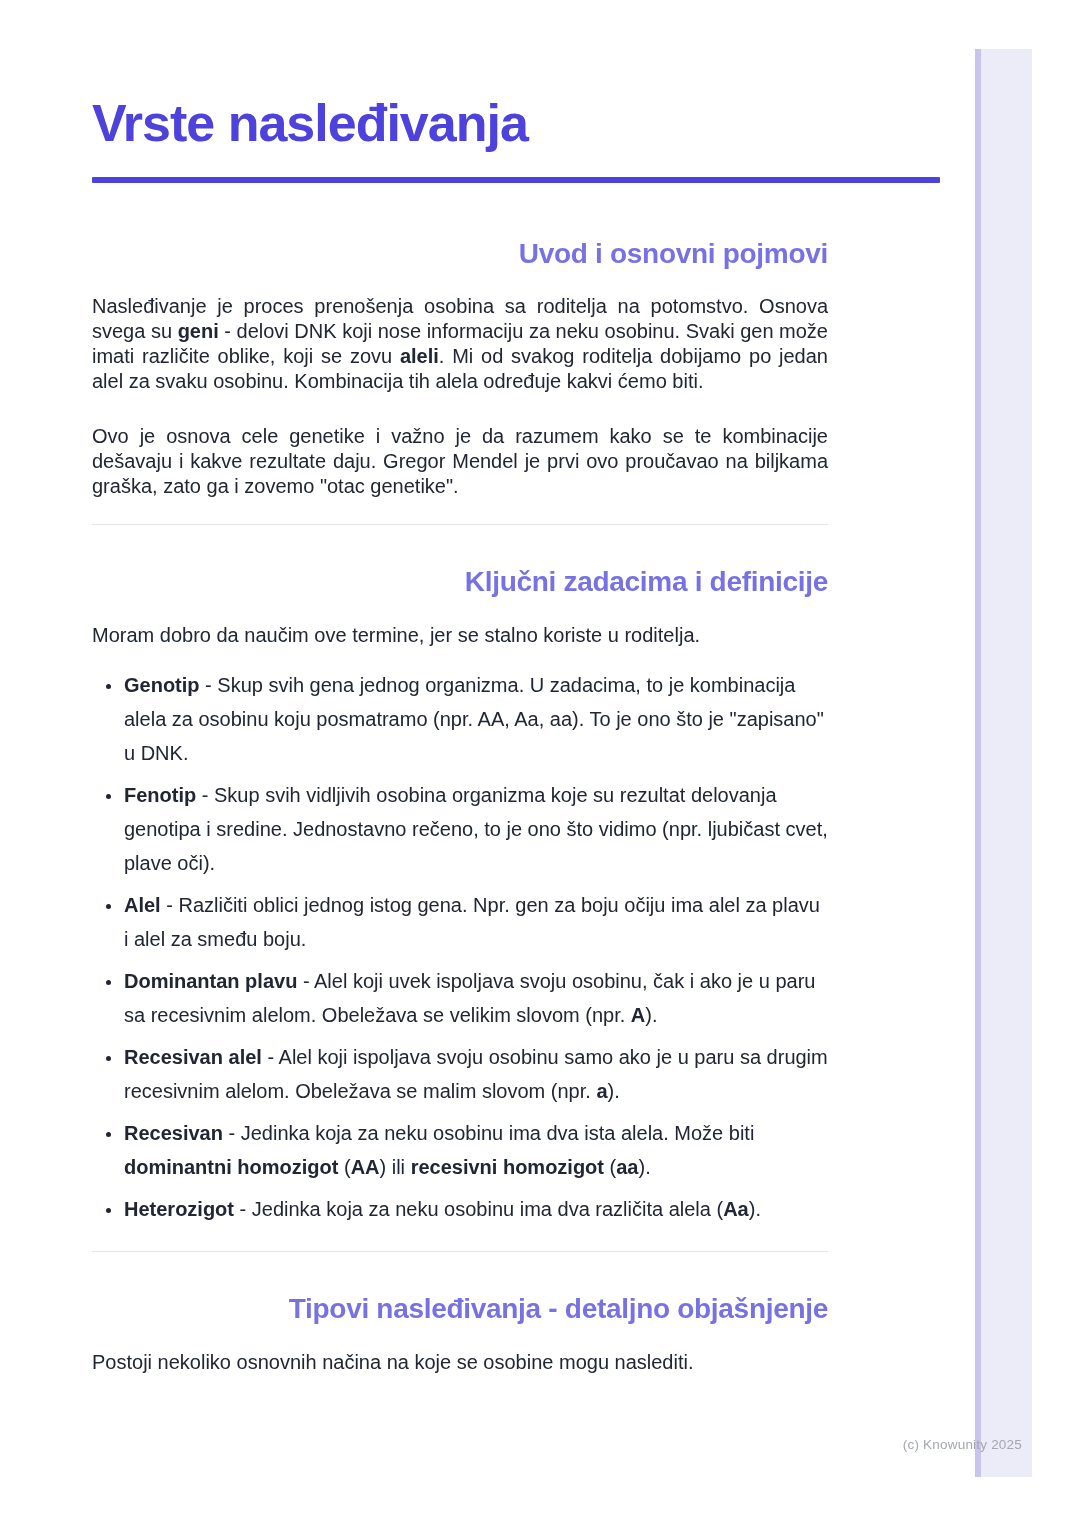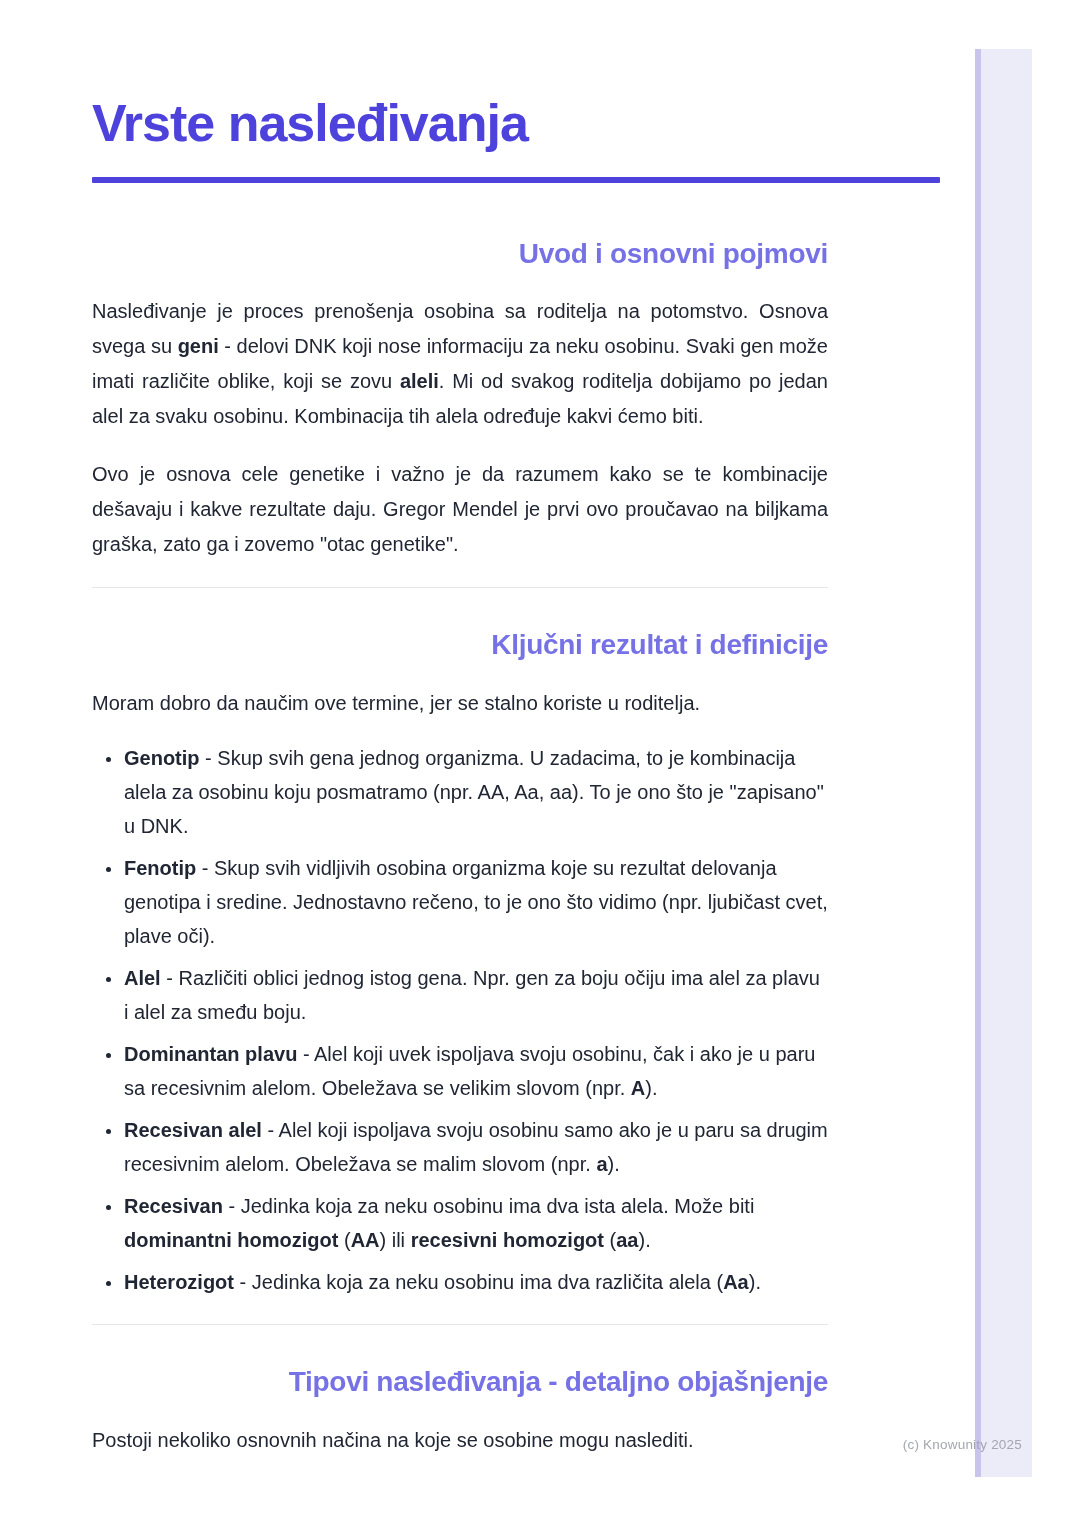--- a/index.html
+++ b/index.html
@@ -40,24 +40,24 @@
   h2{
     margin:40px 0 0 0;
     font-size:28px;line-height:33px;font-weight:700;
     letter-spacing:-0.3px;
     color:var(--heading);
     text-align:right;
   }
   section.first h2{margin-top:54px;}
   p{
     margin:25px 0 0 0;
-    font-size:20px;line-height:35px;
+    font-size:20px;line-height:25px;
   }
   p.just{text-align:justify;margin-top:24px;}
-  p.just + p.just{margin-top:23px;}
+  p.just + p.just{margin-top:30px;}
   .divider{
     margin-top:25px;width:736px;height:0;
     border-top:1px solid var(--divider);
   }
   ul{
     margin:20px 0 8px 0;padding:0 0 0 31px;
     list-style:disc outside;
   }
   li{
     font-size:20px;line-height:34px;
@@ -87,21 +87,21 @@
 
     <section class="first">
       <h2>Uvod i osnovni pojmovi</h2>
       <p class="just">Nasleđivanje je proces prenošenja osobina sa roditelja na potomstvo. Osnova svega su <strong>geni</strong> - delovi DNK koji nose informaciju za neku osobinu. Svaki gen može imati različite oblike, koji se zovu <strong>aleli</strong>. Mi od svakog roditelja dobijamo po jedan alel za svaku osobinu. Kombinacija tih alela određuje kakvi ćemo biti.</p>
       <p class="just">Ovo je osnova cele genetike i važno je da razumem kako se te kombinacije dešavaju i kakve rezultate daju. Gregor Mendel je prvi ovo proučavao na biljkama graška, zato ga i zovemo "otac genetike".</p>
     </section>
 
     <div class="divider"></div>
 
     <section>
-      <h2>Ključni rezultat i definicije</h2>
+      <h2>Ključni zadacima i definicije</h2>
       <p>Moram dobro da naučim ove termine, jer se stalno koriste u roditelja.</p>
       <ul>
         <li><strong>Genotip</strong> - Skup svih gena jednog organizma. U zadacima, to je kombinacija alela za osobinu koju posmatramo (npr. AA, Aa, aa). To je ono što je "zapisano" u DNK.</li>
         <li><strong>Fenotip</strong> - Skup svih vidljivih osobina organizma koje su rezultat delovanja genotipa i sredine. Jednostavno rečeno, to je ono što vidimo (npr. ljubičast cvet, plave oči).</li>
         <li><strong>Alel</strong> - Različiti oblici jednog istog gena. Npr. gen za boju očiju ima alel za plavu i alel za smeđu boju.</li>
         <li><strong>Dominantan plavu</strong> - Alel koji uvek ispoljava svoju osobinu, čak i ako je u paru sa recesivnim alelom. Obeležava se velikim slovom (npr. <strong>A</strong>).</li>
         <li><strong>Recesivan alel</strong> - Alel koji ispoljava svoju osobinu samo ako je u paru sa drugim recesivnim alelom. Obeležava se malim slovom (npr. <strong>a</strong>).</li>
         <li><strong>Recesivan</strong> - Jedinka koja za neku osobinu ima dva ista alela. Može biti <strong>dominantni homozigot</strong> (<strong>AA</strong>) ili <strong>recesivni homozigot</strong> (<strong>aa</strong>).</li>
         <li><strong>Heterozigot</strong> - Jedinka koja za neku osobinu ima dva različita alela (<strong>Aa</strong>).</li>
       </ul>

